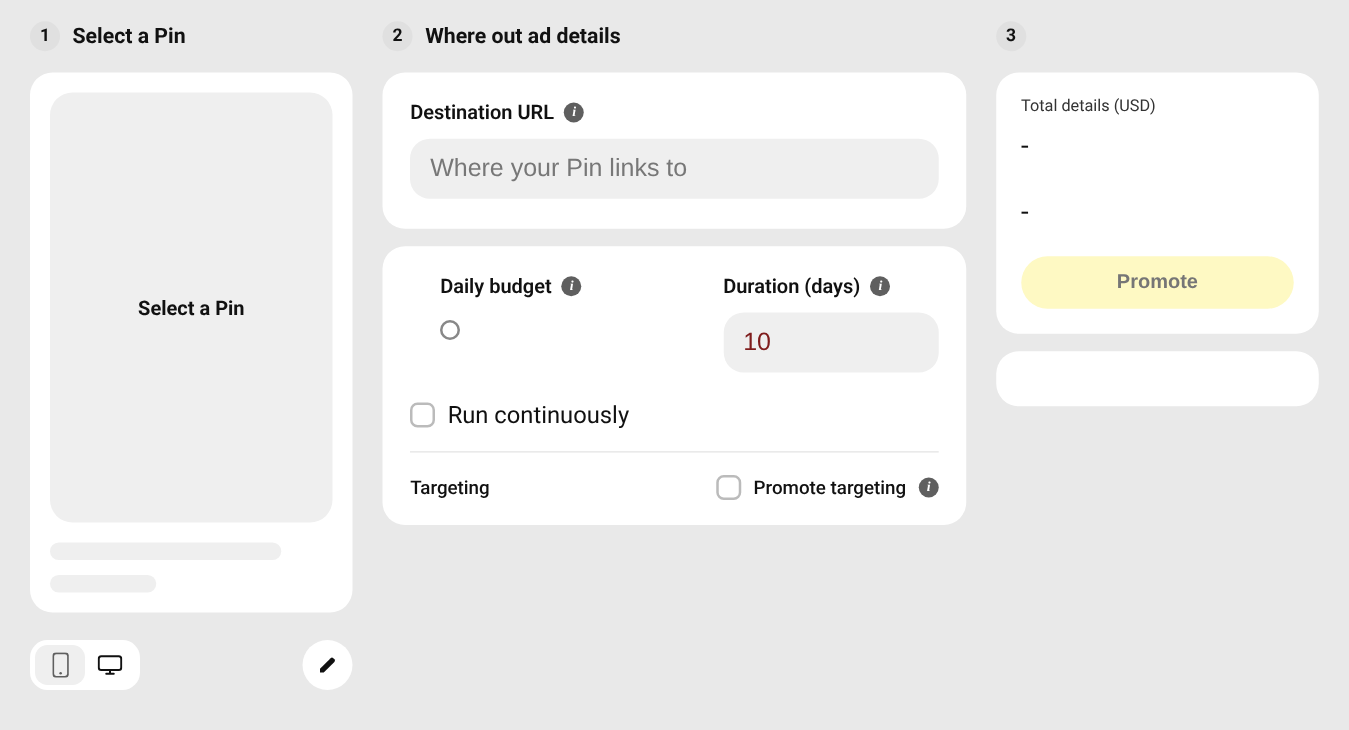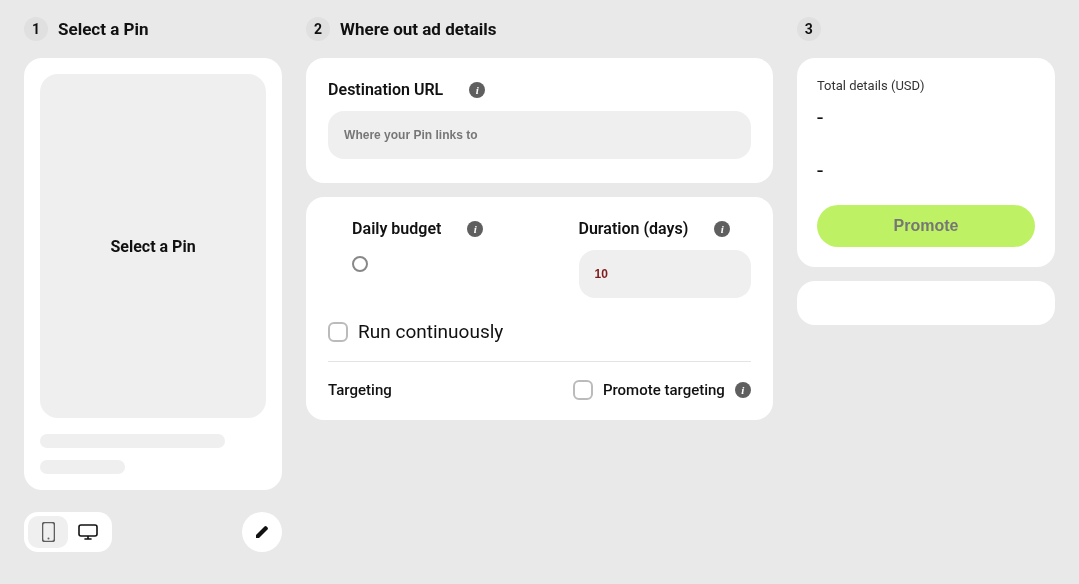--- a/index.html
+++ b/index.html
@@ -60,29 +60,29 @@
     background:transparent; cursor:pointer;
     display:flex; align-items:center; justify-content:center;
   }
   .toggle button.active { background:#efefef; }
   .circle-btn {
     width:40px; height:40px; border-radius:50%; background:#fff; border:none;
     display:flex; align-items:center; justify-content:center; cursor:pointer;
   }
 
   
-  .label-row { display:flex; align-items:center; gap:26px; font-weight:600; font-size:16px; margin-bottom:12px; }
+  .label-row { display:flex; align-items:center; gap:8px; font-weight:600; font-size:16px; margin-bottom:12px; }
   .info-icon {
     width:16px; height:16px; border-radius:50%; background:#5f5f5f; color:#fff;
     font-size:11px; font-weight:700; display:flex; align-items:center; justify-content:center;
     font-family: Georgia, serif; font-style: italic;
   }
   input[type=text], .num-input {
     border:none; background:#efefef; border-radius:16px; height:48px;
-    padding:0 16px; font-size:12px; width:100%; color:#111;font-weight:bold;
+    padding:0 16px; font-size:20px; width:100%; color:#111;
   }
   input::placeholder { color:#777; }
 
   .row2 { display:flex; gap:30px; }
   .row2 > div { flex:1; display:flex; flex-direction:column;margin-left:24px; }
 
   .spinner-placeholder {
     width:16px; height:16px; border:2px solid #888; border-radius:50%;
     margin-top:6px;
   }
@@ -99,21 +99,21 @@
   }
   .targeting-right { display:flex; align-items:center; gap:10px; }
 
   
   .summary-card { padding: 20px; }
   .summary-label { font-size:13px; color:#333; }
   .summary-val { font-size:22px; font-weight:400; margin-top:12px; }
   .summary-val + .summary-val { margin-top:28px; }
   .promote-btn {
     width:100%; height:42px; border:none; border-radius:22px;
-    background:#bef264; color:#767676; font-weight:700; font-size:16px;
+    background:#fef9c3; color:#767676; font-weight:700; font-size:16px;
     margin-top:22px; cursor:not-allowed;
   }
   .empty-card { background:#fff; border-radius:18px; height:44px; margin-top:14px; }
 
   svg { display:block; }
 </style>
 </head>
 <body>
 
 <div class="page">

